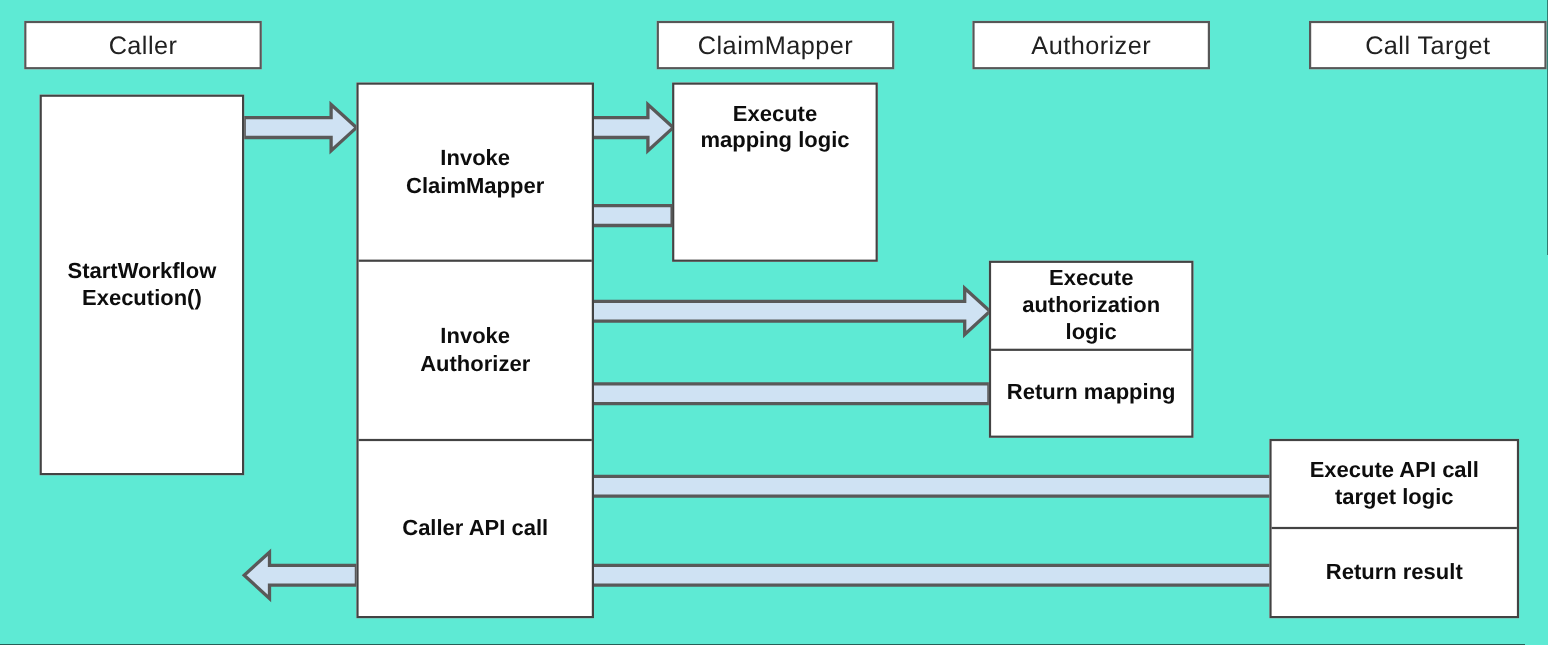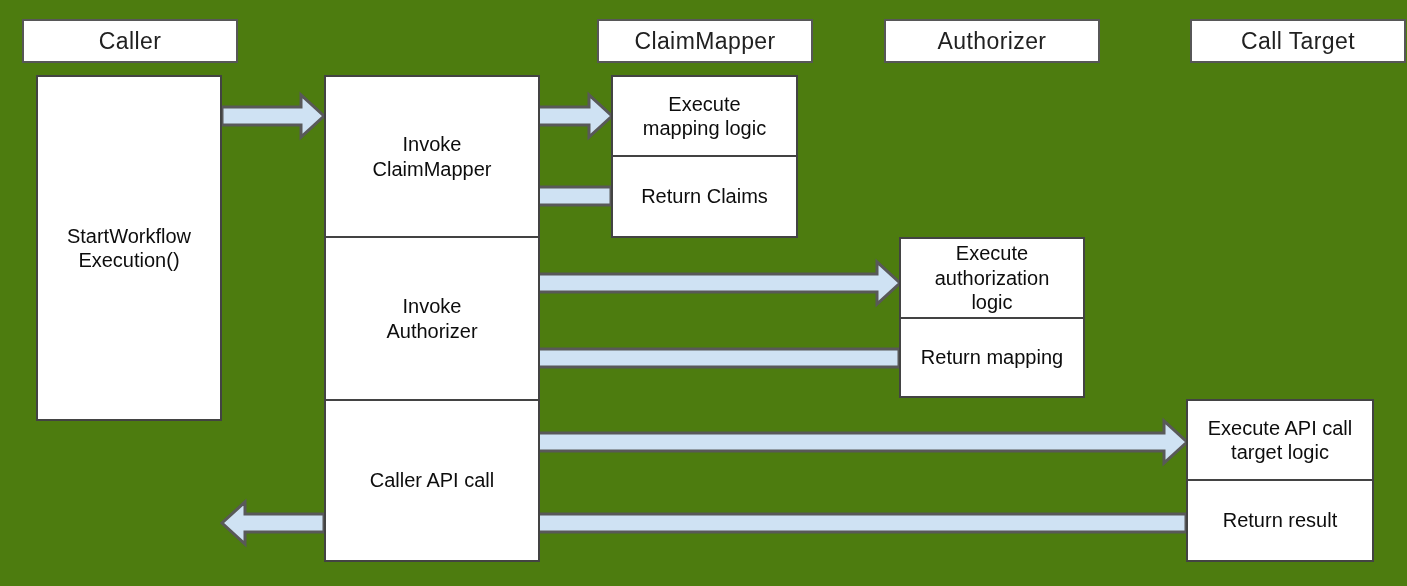--- a/index.html
+++ b/index.html
@@ -1,34 +1,34 @@
 <!DOCTYPE html>
 <html><head>
 <meta charset="utf-8">
 <style>
   * { margin:0; padding:0; box-sizing:border-box; }
   html,body { background:#000; }
   .stage {
-    position:relative; width:1407px; height:586px; background:#4d7c0f;
+    position:relative; width:1407px; height:586px; background:#5eead4;
     font-family:"Liberation Sans", sans-serif; overflow:hidden;
   }
   .arrows { position:absolute; left:0; top:0; }
   .hbox {
     position:absolute; top:19px; width:216px; height:44px;
     background:#fff; border:2px solid #575757;
     display:flex; align-items:center; justify-content:center;
     font-size:23px; font-weight:400; letter-spacing:.4px; color:#212121;
   }
   .abox {
     position:absolute; background:#fff; border:2px solid #434343;
     display:flex; flex-direction:column;
   }
   .sect {
     display:flex; align-items:center; justify-content:center;
-    text-align:center; font-weight:normal; font-size:20px; line-height:1.22;
+    text-align:center; font-weight:bold; font-size:20px; line-height:1.22;
     color:#0d0d0d; white-space:pre-line; padding:0 2px;
   }
   .sect + .sect { border-top:2px solid #434343; }
 </style>
 </head>
 <body>
 
 <div class="stage">
 
   <svg id="arrow-svg" class="arrows" width="1407" height="586">
@@ -40,45 +40,44 @@
       <polygon points="511,433 1164,433 1164,421 1187,442 1164,463 1164,451 511,451" fill="#cfe2f3" stroke="#595959" stroke-width="3"></polygon>
       <polygon points="1186,514 534,514 534,502 511,523 534,544 534,532 1186,532" fill="#cfe2f3" stroke="#595959" stroke-width="3"></polygon>
       <polygon points="324,514 245,514 245,502 222,523 245,544 245,532 324,532" fill="#cfe2f3" stroke="#595959" stroke-width="3"></polygon>
     </svg>
 
   <div class="hbox" style="left:22px">Caller</div>
   <div class="hbox" style="left:597px">ClaimMapper</div>
   <div class="hbox" style="left:884px">Authorizer</div>
   <div class="hbox" style="left:1190px">Call Target</div>
 
-  <div class="abox" style="left:36px;top:75px;width:186px;height:346px">
+  <div class="abox" style="left:36px;top:86px;width:186px;height:346px">
     <div class="sect" style="flex:1">StartWorkflow
 Execution()</div>
   </div>
 
   <div class="abox" style="left:324px;top:75px;width:216px;height:487px">
     <div class="sect" style="height:159px">Invoke
 ClaimMapper</div>
     <div class="sect" style="height:163px">Invoke
 Authorizer</div>
     <div class="sect" style="flex:1">Caller API call</div>
   </div>
 
   <div class="abox" style="left:611px;top:75px;width:187px;height:163px">
     <div class="sect" style="height:78px">Execute
 mapping logic</div>
-    <div class="sect" style="flex:1">Return Claims</div>
   </div>
 
   <div class="abox" style="left:899px;top:237px;width:186px;height:161px">
     <div class="sect" style="height:78px">Execute
 authorization
 logic</div>
     <div class="sect" style="flex:1">Return mapping</div>
   </div>
 
-  <div class="abox" style="left:1186px;top:399px;width:188px;height:163px">
+  <div class="abox" style="left:1154px;top:399px;width:227px;height:163px">
     <div class="sect" style="height:78px">Execute API call
 target logic</div>
     <div class="sect" style="flex:1">Return result</div>
   </div>
 
 </div>
 
 </body></html>

